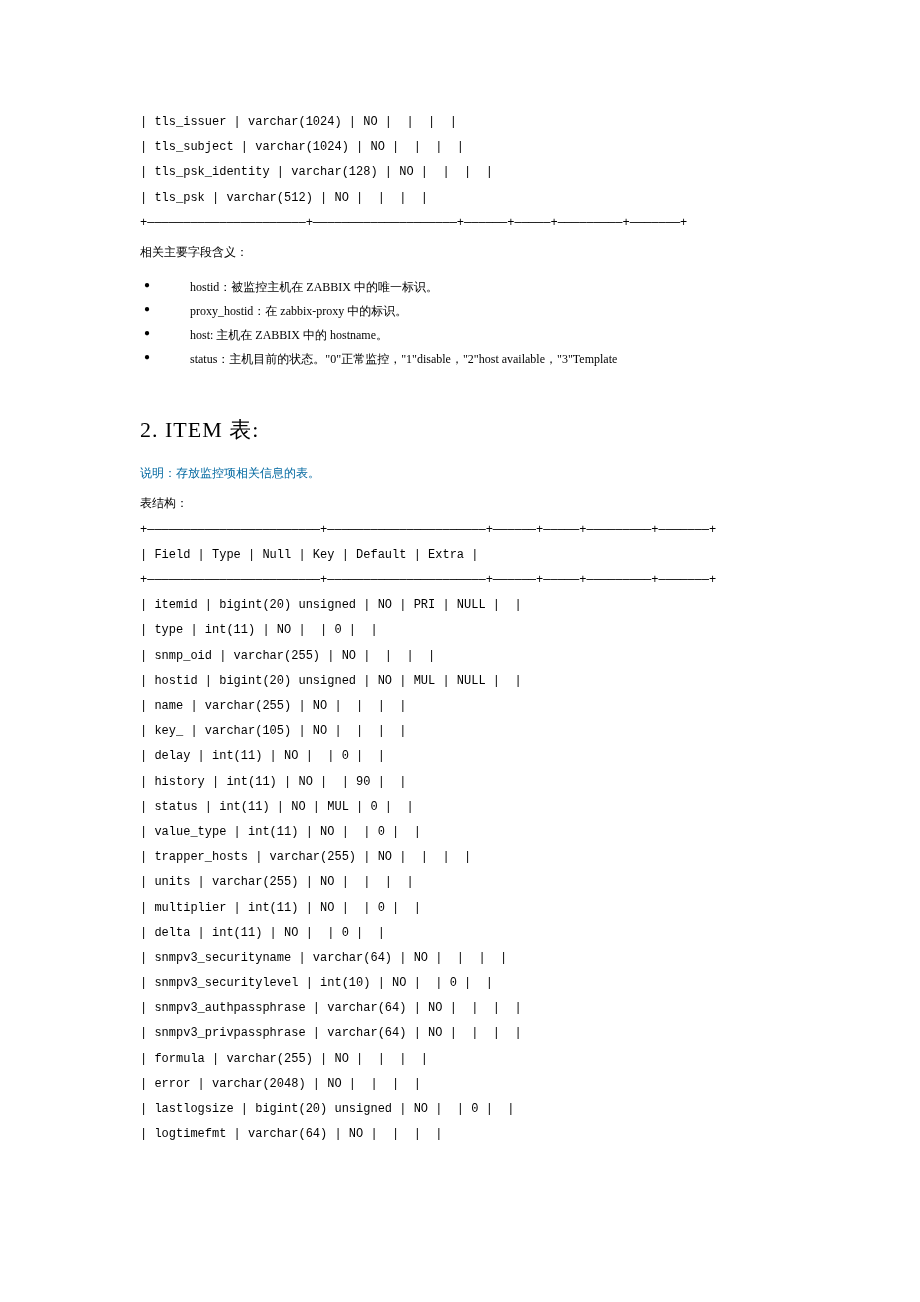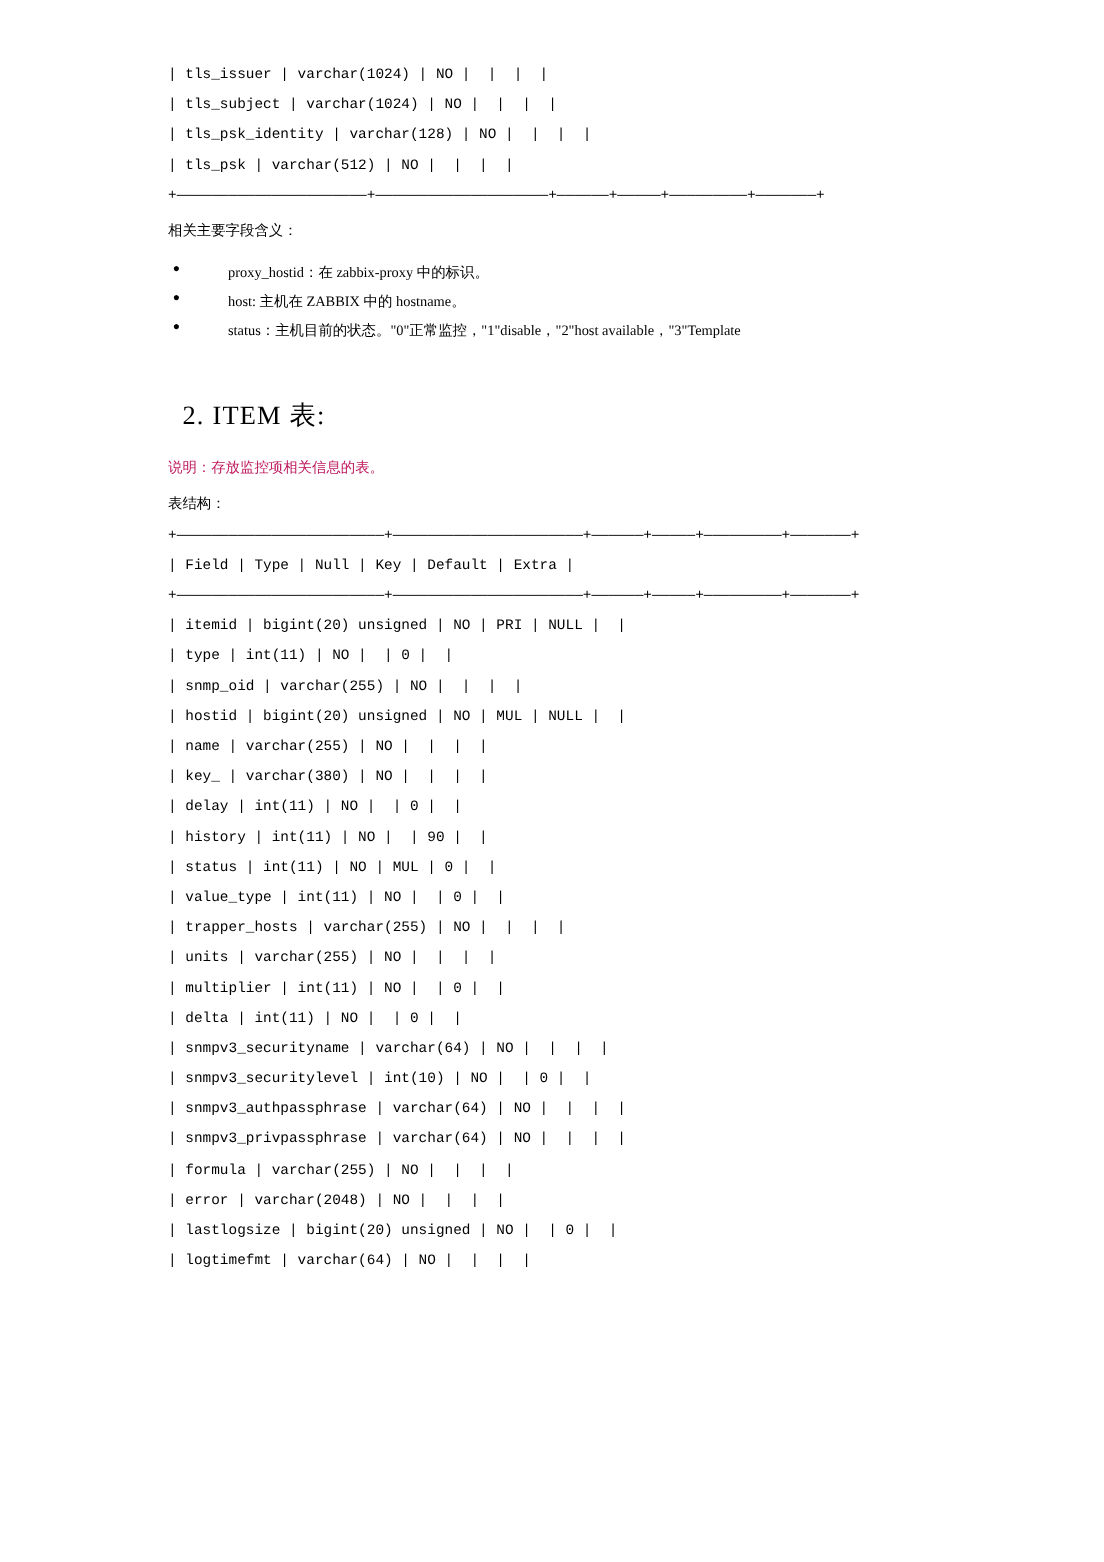--- a/index.html
+++ b/index.html
@@ -7,21 +7,21 @@
     padding: 0;
     background: #fff;
     font-family: "SimSun", "宋体", "Courier New", monospace;
     color: #000;
     font-size: 12px;
     line-height: 2.1;
   }
   .page {
     width: 920px;
     min-height: 1302px;
-    padding: 50px 140px 40px 140px;
+    padding: 110px 140px 40px 140px;
     box-sizing: border-box;
   }
   .mono {
     font-family: "Courier New", Courier, monospace;
     font-size: 12px;
     white-space: pre;
     line-height: 2.1;
   }
   .section-label {
     font-family: "SimSun", "宋体", serif;
@@ -46,62 +46,63 @@
     position: absolute;
     left: 4px;
     top: 0;
     font-size: 10px;
     color: #000;
   }
   h2.section-title {
     font-family: "SimSun", "宋体", serif;
     font-size: 22px;
     font-weight: normal;
-    margin: 36px 0 8px 12px;
+    margin: 36px 0 8px 0;
     letter-spacing: 1px;
   }
   .red {
-    color: #be185d;
+    color: #0369a1;
     font-family: "SimSun", "宋体", serif;
     font-size: 12px;
   }
 </style>
 </head>
 <body>
 
 <div class="page">
 
   <div class="mono">| tls_issuer | varchar(1024) | NO |  |  |  |</div>
   <div class="mono">| tls_subject | varchar(1024) | NO |  |  |  |</div>
   <div class="mono">| tls_psk_identity | varchar(128) | NO |  |  |  |</div>
   <div class="mono">| tls_psk | varchar(512) | NO |  |  |  |</div>
   <div class="mono">+——————————————————————+————————————————————+——————+—————+—————————+———————+</div>
 
   <div class="section-label">相关主要字段含义：</div>
 
   <ul class="bullets">
+    <li>hostid：被监控主机在 ZABBIX 中的唯一标识。</li>
     <li>proxy_hostid：在 zabbix-proxy 中的标识。</li>
     <li>host: 主机在 ZABBIX 中的 hostname。</li>
     <li>status：主机目前的状态。"0"正常监控，"1"disable，"2"host available，"3"Template</li>
   </ul>
 
   <h2 class="section-title">2.  ITEM 表:</h2>
 
   <div class="red">说明：存放监控项相关信息的表。</div>
   <div class="section-label">表结构：</div>
 
   <div class="mono">+————————————————————————+——————————————————————+——————+—————+—————————+———————+</div>
   <div class="mono">| Field | Type | Null | Key | Default | Extra |</div>
   <div class="mono">+————————————————————————+——————————————————————+——————+—————+—————————+———————+</div>
   <div class="mono">| itemid | bigint(20) unsigned | NO | PRI | NULL |  |</div>
   <div class="mono">| type | int(11) | NO |  | 0 |  |</div>
   <div class="mono">| snmp_oid | varchar(255) | NO |  |  |  |</div>
   <div class="mono">| hostid | bigint(20) unsigned | NO | MUL | NULL |  |</div>
   <div class="mono">| name | varchar(255) | NO |  |  |  |</div>
-  <div class="mono">| key_ | varchar(380) | NO |  |  |  |</div>
+  <div class="mono">| key_ | varchar(105) | NO |  |  |  |</div>
   <div class="mono">| delay | int(11) | NO |  | 0 |  |</div>
   <div class="mono">| history | int(11) | NO |  | 90 |  |</div>
   <div class="mono">| status | int(11) | NO | MUL | 0 |  |</div>
   <div class="mono">| value_type | int(11) | NO |  | 0 |  |</div>
   <div class="mono">| trapper_hosts | varchar(255) | NO |  |  |  |</div>
   <div class="mono">| units | varchar(255) | NO |  |  |  |</div>
   <div class="mono">| multiplier | int(11) | NO |  | 0 |  |</div>
   <div class="mono">| delta | int(11) | NO |  | 0 |  |</div>
   <div class="mono">| snmpv3_securityname | varchar(64) | NO |  |  |  |</div>
   <div class="mono">| snmpv3_securitylevel | int(10) | NO |  | 0 |  |</div>

